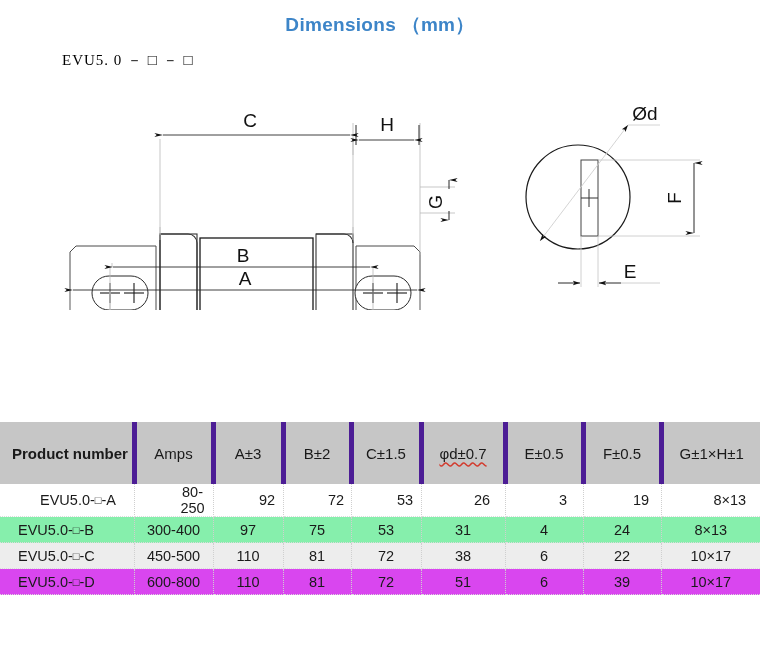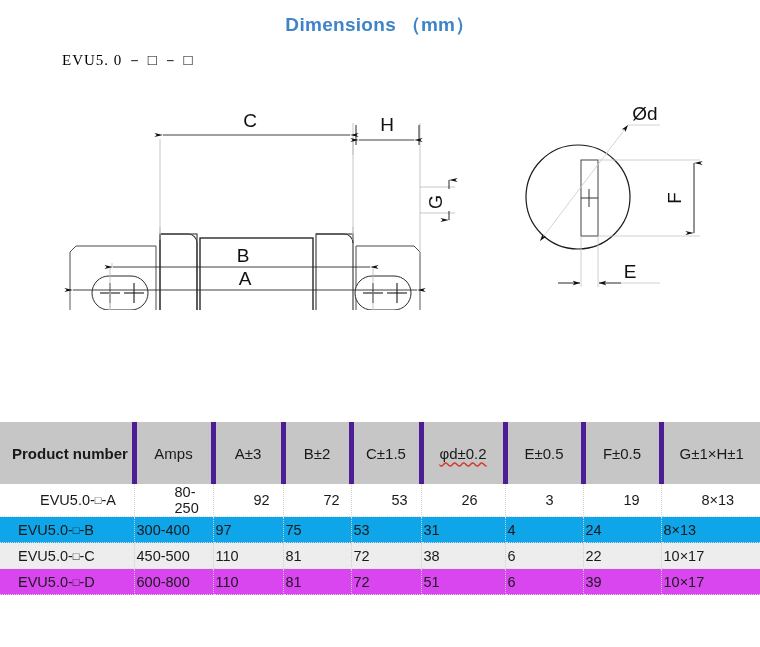--- a/index.html
+++ b/index.html
@@ -70,33 +70,34 @@
   table.spec thead tr.capstrip th {
     height: 7px;
     background: #ffffff;
     border: none;
     padding: 0;
   }
   table.spec thead th:first-child { border-left: none; text-align: left; padding-left: 12px; font-weight: bold; }
   table.spec thead th:last-child { border-right: none; }
   table.spec tbody td {
     height: 26px;
+    text-align: center;
     border-right: 1px dotted #cfcfcf;
     border-bottom: 1px dotted #dcdcdc;
     vertical-align: middle;
     padding: 0 2px;
     font-size: 14.5px;
   }
   table.spec tbody td:first-child {
     text-align: left;
     padding-left: 18px;
   }
   table.spec tbody td:last-child { border-right: none; }
   table.spec tbody tr:nth-child(1) td { background: #ffffff; padding-left: 40px; }
-  table.spec tbody tr:nth-child(2) td { background: #0ea5e9; }
+  table.spec tbody tr:nth-child(2) td { background: #86efac; }
   table.spec tbody tr:nth-child(3) td { background: #ededed; }
   table.spec tbody tr:nth-child(4) td { background: #d946ef; margin-left: 46px; }
   .spell {
     text-decoration: underline;
     text-decoration-style: wavy;
     text-decoration-color: #d23b2e;
     text-underline-offset: 3px;
   }
   .sq { font-size: 11px; vertical-align: 1px; }
 </style>
@@ -254,21 +255,21 @@
       <thead>
         <tr class="capstrip">
           <th colspan="9"></th>
         </tr>
         <tr>
           <th style="width:134px">Product number</th>
           <th style="width:79px">Amps</th>
           <th style="width:70px">A±3</th>
           <th style="width:68px">B±2</th>
           <th style="width:70px">C±1.5</th>
-          <th style="width:84px"><span class="spell">φd±0.2</span></th>
+          <th style="width:84px"><span class="spell">φd±0.7</span></th>
           <th style="width:78px">E±0.5</th>
           <th style="width:78px">F±0.5</th>
           <th>G±1×H±1</th>
         </tr>
       </thead>
       <tbody>
         <tr>
           <td><span>EVU5.0-</span><span class="sq">□</span><span>-A</span></td>
           <td>80-250</td>
           <td>92</td>

